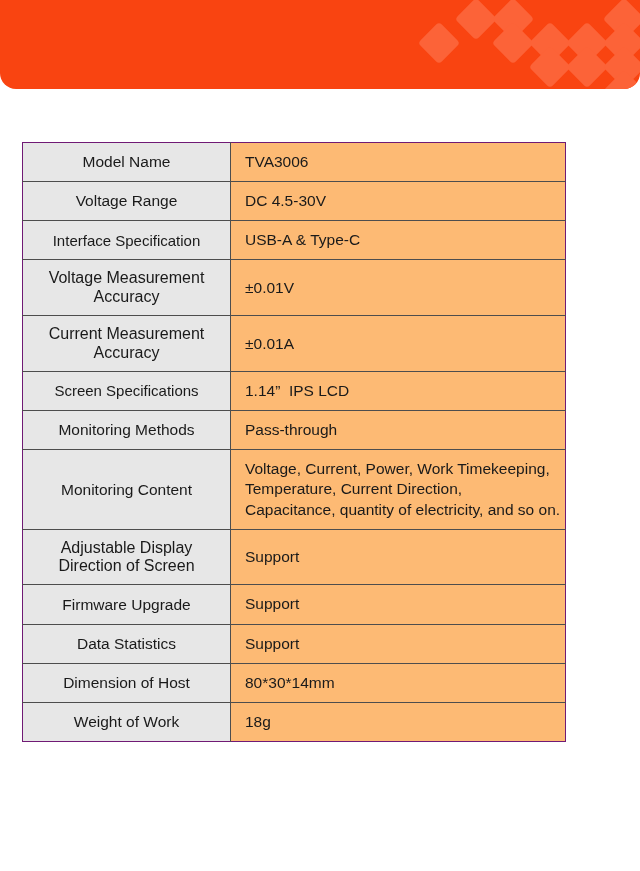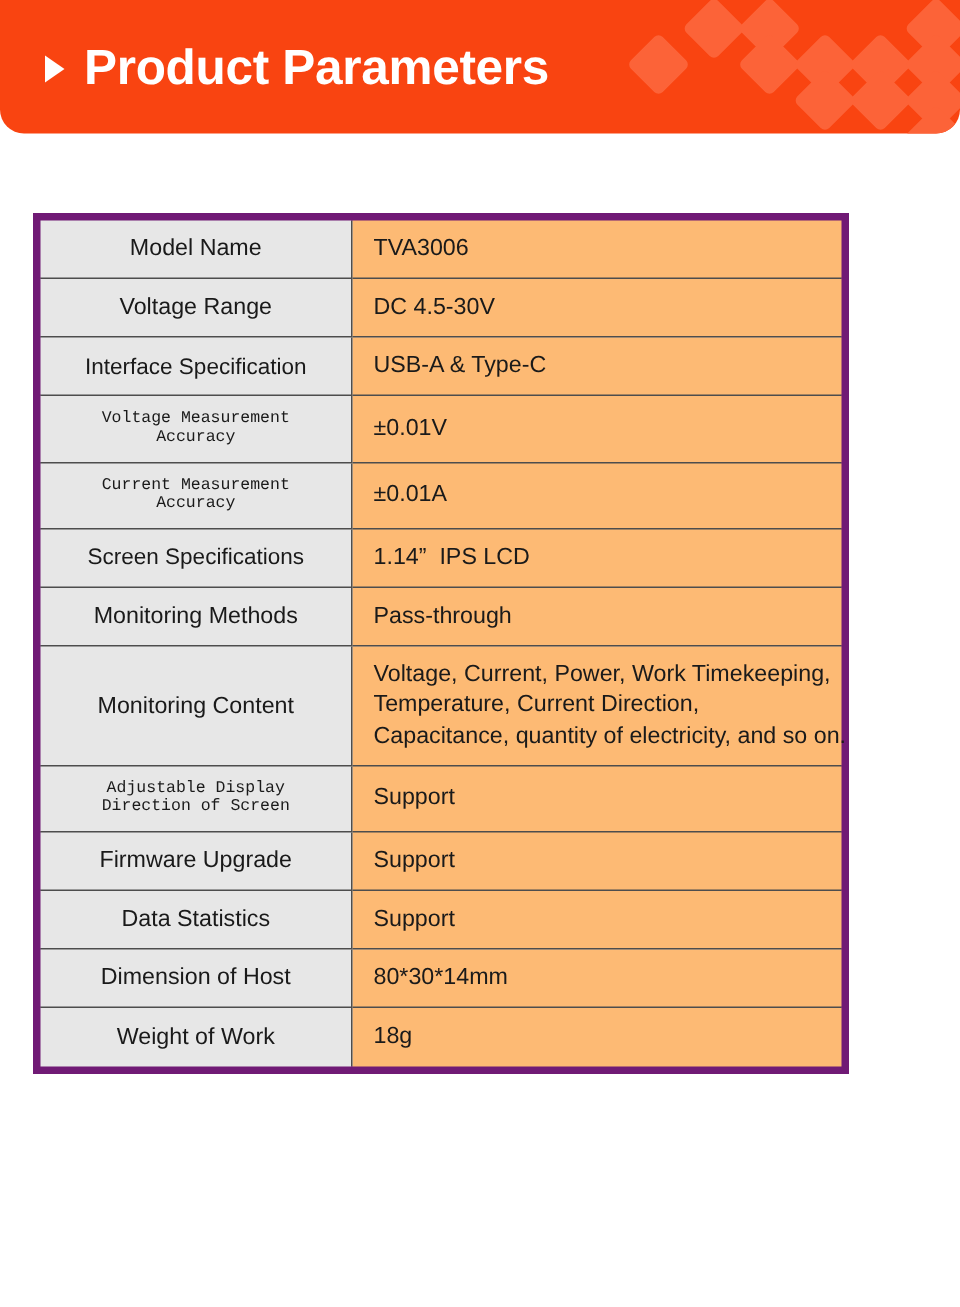--- a/index.html
+++ b/index.html
@@ -71,21 +71,21 @@
   }
 
   
   .spec-table {
     position: absolute;
     left: 22px;
     top: 142px;
     width: 544px;
     border-collapse: collapse;
     table-layout: fixed;
-    border: 5px solid #701a75;
+    border: 1px solid #701a75;
   }
   .spec-table tr {
     border-bottom: 1px solid #4d4d4d;
   }
   .spec-table tr:last-child {
     border-bottom: none;
   }
   .spec-table td {
     padding: 0;
     vertical-align: middle;
@@ -102,22 +102,21 @@
   }
   td.param-value {
     background: #fdba74;
     text-align: left;
     color: #1a1a1a;
     font-size: 15.5px;
     line-height: 1.3;
     padding: 9px 0 9px 14px;
   }
   td.param-label.compact {
-    font-size: 11px;
-    font-family: Liberation Mono, monospace;
+    font-size: 16px;
   }
   td.param-label.tight {
     font-size: 15px;
   }
   .value-line {
     display: block;
     white-space: pre;
   }
 </style>
 </head>
@@ -131,24 +130,20 @@
       <span class="diamond" style="width: 30px; height: 30px; left: 14px; top: 28px; background: rgb(252, 99, 56);"></span>
       <span class="diamond" style="width: 30px; height: 30px; left: 88px; top: 28px; background: rgb(252, 99, 56);"></span>
       <span class="diamond" style="width: 30px; height: 30px; left: 125px; top: 28px; background: rgb(252, 99, 56);"></span>
       <span class="diamond" style="width: 30px; height: 30px; left: 162px; top: 28px; background: rgb(252, 99, 56);"></span>
       <span class="diamond" style="width: 30px; height: 30px; left: 199px; top: 28px; background: rgb(252, 99, 56);"></span>
       <span class="diamond" style="width: 30px; height: 30px; left: 162px; top: 52px; background: rgb(252, 99, 56);"></span>
       <span class="diamond" style="width: 30px; height: 30px; left: 199px; top: 52px; background: rgb(252, 99, 56);"></span>
       <span class="diamond" style="width: 30px; height: 30px; left: 125px; top: 52px; background: rgb(252, 99, 56);"></span>
       <span class="diamond" style="width: 30px; height: 30px; left: 199px; top: 76px; background: rgb(252, 99, 56);"></span>
     </div>
-  <div class="header-title-row">
-    <span class="play-arrow"></span>
-    <span class="header-title">Product Parameters</span>
-  </div>
 </div>
 
 <table class="spec-table">
   <tbody>
       <tr>
         <td class="param-label">
           <span class="value-line">Model Name</span>
         </td>
         <td class="param-value">
           <span class="value-line">TVA3006</span>

